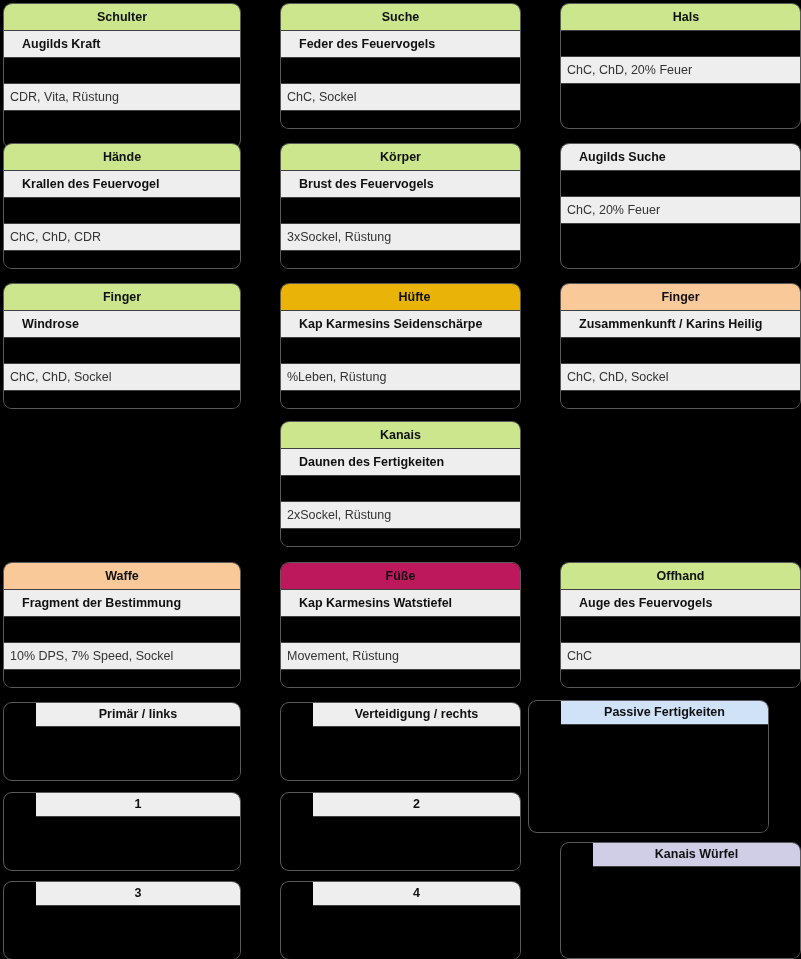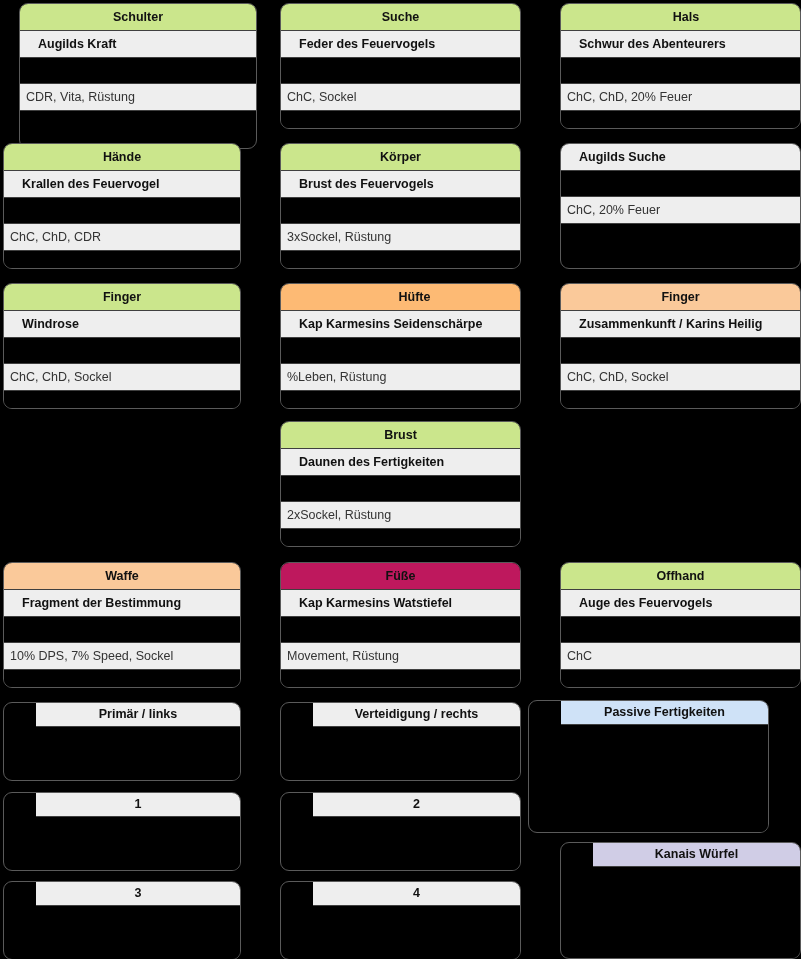--- a/index.html
+++ b/index.html
@@ -105,37 +105,36 @@
   }
   .skill-body {
     background: #000000;
     height: 100%;
   }
 </style>
 </head>
 <body>
 
 <div id="board">
-    <div class="card" style="left: 19px; top: 3px; width: 238px; height: 146px;">
+    <div class="card" style="left: 3px; top: 3px; width: 238px; height: 146px;">
       <div class="card-head" style="background: rgb(203, 230, 140);">Schulter</div>
       <div class="card-title">Augilds Kraft</div>
       <div class="card-spacer"></div>
       <div class="card-detail">CDR, Vita, Rüstung</div>
       <div class="card-foot"></div>
     </div>
     <div class="card" style="left: 280px; top: 3px; width: 241px; height: 126px;">
       <div class="card-head" style="background: rgb(203, 230, 140);">Suche</div>
       <div class="card-title">Feder des Feuervogels</div>
       <div class="card-spacer"></div>
       <div class="card-detail">ChC, Sockel</div>
       <div class="card-foot"></div>
     </div>
     <div class="card" style="left: 560px; top: 3px; width: 241px; height: 126px;">
       <div class="card-head" style="background: rgb(203, 230, 140); padding-left: 11px;">Hals</div>
-      <div class="card-title">Schwur des Abenteurers</div>
       <div class="card-spacer"></div>
       <div class="card-detail">ChC, ChD, 20% Feuer</div>
       <div class="card-foot"></div>
     </div>
     <div class="card" style="left: 3px; top: 143px; width: 238px; height: 126px;">
       <div class="card-head" style="background: rgb(203, 230, 140);">Hände</div>
       <div class="card-title">Krallen des Feuervogel</div>
       <div class="card-spacer"></div>
       <div class="card-detail">ChC, ChD, CDR</div>
       <div class="card-foot"></div>
@@ -154,35 +153,35 @@
       <div class="card-foot"></div>
     </div>
     <div class="card" style="left: 3px; top: 283px; width: 238px; height: 126px;">
       <div class="card-head" style="background: rgb(203, 230, 140);">Finger</div>
       <div class="card-title">Windrose</div>
       <div class="card-spacer"></div>
       <div class="card-detail">ChC, ChD, Sockel</div>
       <div class="card-foot"></div>
     </div>
     <div class="card" style="left: 280px; top: 283px; width: 241px; height: 126px;">
-      <div class="card-head" style="background: #fdba74; padding-left: 28px;">Hüfte</div>
+      <div class="card-head" style="background: #eab308; padding-left: 28px;">Hüfte</div>
       <div class="card-title">Kap Karmesins Seidenschärpe</div>
       <div class="card-spacer"></div>
       <div class="card-detail">%Leben, Rüstung</div>
       <div class="card-foot"></div>
     </div>
     <div class="card" style="left: 560px; top: 283px; width: 241px; height: 126px;">
       <div class="card-head" style="background: rgb(250, 201, 154);">Finger</div>
       <div class="card-title">Zusammenkunft / Karins Heilig</div>
       <div class="card-spacer"></div>
       <div class="card-detail">ChC, ChD, Sockel</div>
       <div class="card-foot"></div>
     </div>
     <div class="card" style="left: 280px; top: 421px; width: 241px; height: 126px;">
-      <div class="card-head" style="background: rgb(203, 230, 140);">Brust</div>
+      <div class="card-head" style="background: rgb(203, 230, 140);">Kanais</div>
       <div class="card-title">Daunen des Fertigkeiten</div>
       <div class="card-spacer"></div>
       <div class="card-detail">2xSockel, Rüstung</div>
       <div class="card-foot"></div>
     </div>
     <div class="card" style="left: 3px; top: 562px; width: 238px; height: 126px;">
       <div class="card-head" style="background: rgb(250, 201, 154);">Waffe</div>
       <div class="card-title">Fragment der Bestimmung</div>
       <div class="card-spacer"></div>
       <div class="card-detail">10% DPS, 7% Speed, Sockel</div>

